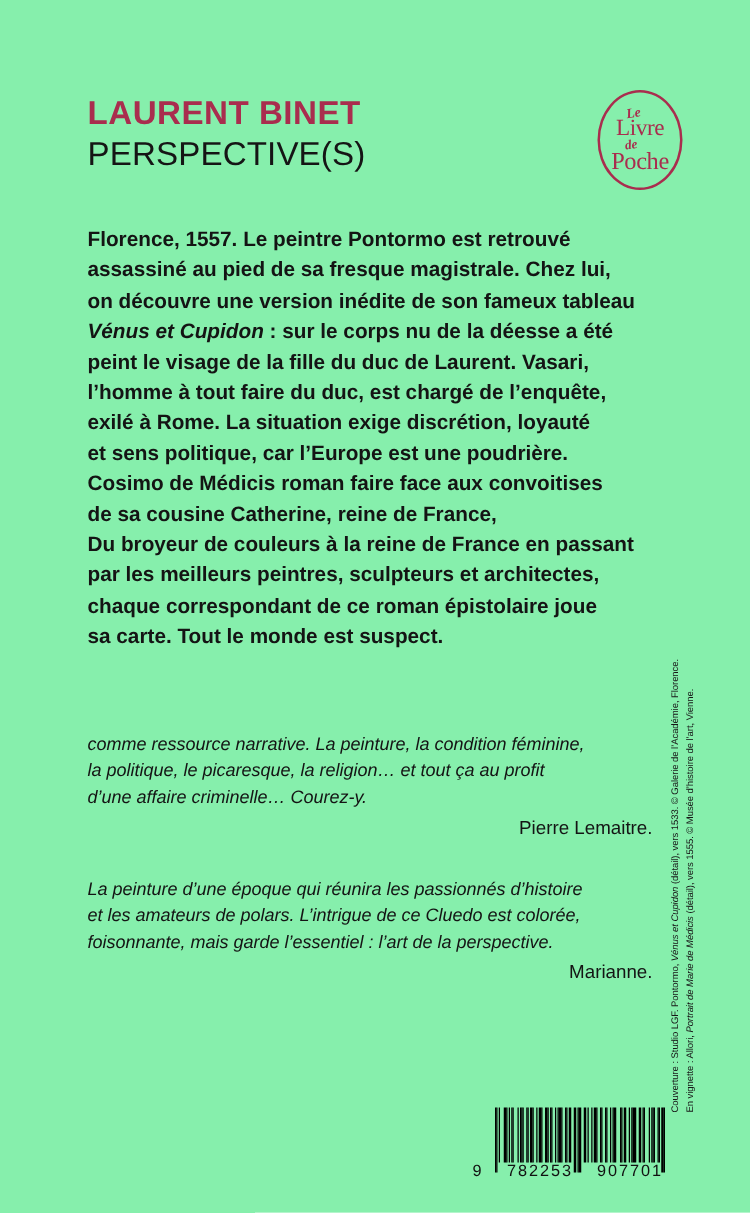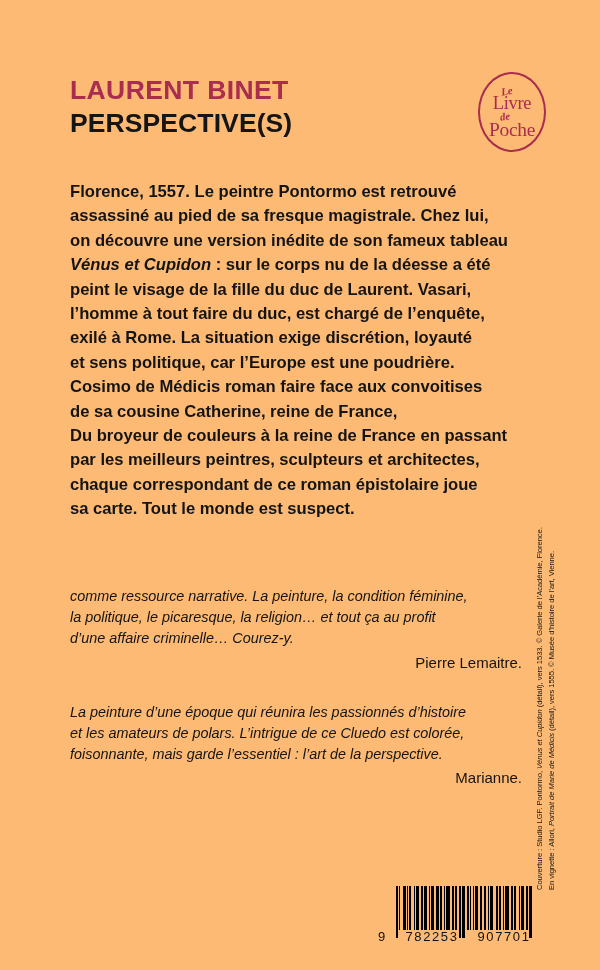--- a/index.html
+++ b/index.html
@@ -12,42 +12,42 @@
     height: 970px;
     position: relative;
     font-family: "Liberation Sans", sans-serif;
     color: #111111;
     overflow: hidden;
   }
 
   .cover {
     position: absolute;
     inset: 0;
-    background: #fdba74;
+    background: #86efac;
   }
 
   
   .header {
     position: absolute;
     left: 70px;
     top: 76px;
     width: 390px;
   }
   .author-name {
     font-size: 26.5px;
     font-weight: bold;
     letter-spacing: 0.4px;
     color: #A92D4E;
     line-height: 1.12;
     margin: 0;
     white-space: nowrap;
   }
   .book-title {
     font-size: 26.5px;
-    font-weight: bold;
+    font-weight: normal;
     letter-spacing: 0.1px;
     color: #151515;
     line-height: 1.12;
     margin: 3px 0 0 0;
     white-space: nowrap;
   }
 
   
   .publisher-logo {
     position: absolute;

